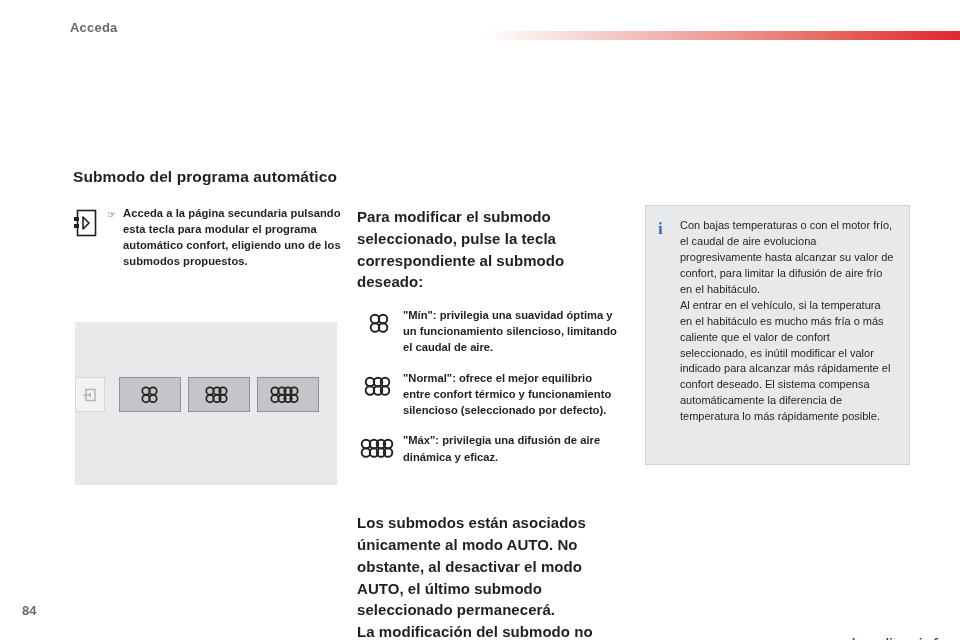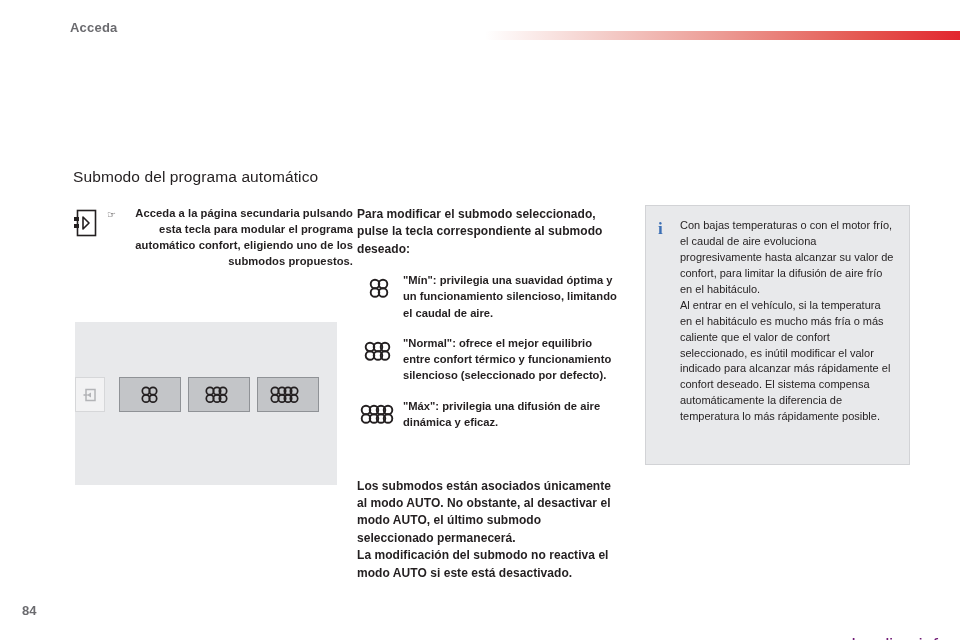--- a/index.html
+++ b/index.html
@@ -18,37 +18,36 @@
     letter-spacing:.2px;
   }
   #header-rule{
     position:absolute;left:485px;top:31px;width:475px;height:9px;
     background:linear-gradient(to right,#ffffff 0%,#f4cdc9 25%,#ec9a93 50%,#e4564f 80%,#e2262f 100%);
   }
 
   
   #page-title{
     position:absolute;left:73px;top:168px;width:300px;
-    font-size:15.5px;font-weight:normal;color:#231f20;
+    font-size:15.5px;font-weight:bold;color:#231f20;
     line-height:1.22;letter-spacing:.1px;
   }
 
   
   #left-col{position:absolute;left:73px;top:206px;width:280px;}
   .bullet-row{display:flex;align-items:flex-start;}
   #key-glyph{
     width:26px;height:30px;flex:0 0 26px;margin-right:8px;margin-top:2px;
   }
   .bullet-marker{
     flex:0 0 16px;font-size:10px;color:#231f20;margin-top:3px;
   }
   .bullet-text{
     font-size:11.2px;line-height:1.42;color:#231f20;font-weight:bold;
     letter-spacing:.05px;
-    text-align:right;
   }
 
   
   #illustration-panel{
     position:absolute;left:75px;top:322px;width:262px;height:163px;
     background:#e8e9eb;
   }
   #panel-back-button{
     position:absolute;left:0px;top:55px;width:28px;height:33px;
     background:#f2f2f3;border:1px solid #d6d7d9;
@@ -59,21 +58,21 @@
     background:#c3c5c8;border:1.5px solid #8f9296;
     display:flex;align-items:center;justify-content:center;
   }
   #fan-button-min{left:44px;}
   #fan-button-normal{left:113px;}
   #fan-button-max{left:182px;}
 
   
   #mid-col{position:absolute;left:357px;top:206px;width:262px;}
   .mid-para{
-    font-size:12px;line-height:1.45;color:#231f20;font-weight:bold;
+    font-size:15px;line-height:1.45;color:#231f20;font-weight:bold;
     letter-spacing:.05px;
   }
   .submode-row{display:flex;align-items:flex-start;margin-top:14px;}
   .submode-icon{
     flex:0 0 46px;width:46px;height:44px;display:flex;
     align-items:flex-start;justify-content:center;padding-top:4px;
   }
   .submode-text{font-size:11.2px;line-height:1.45;color:#231f20;font-weight:bold;}
   #mid-footnote{margin-top:32px;}
 

